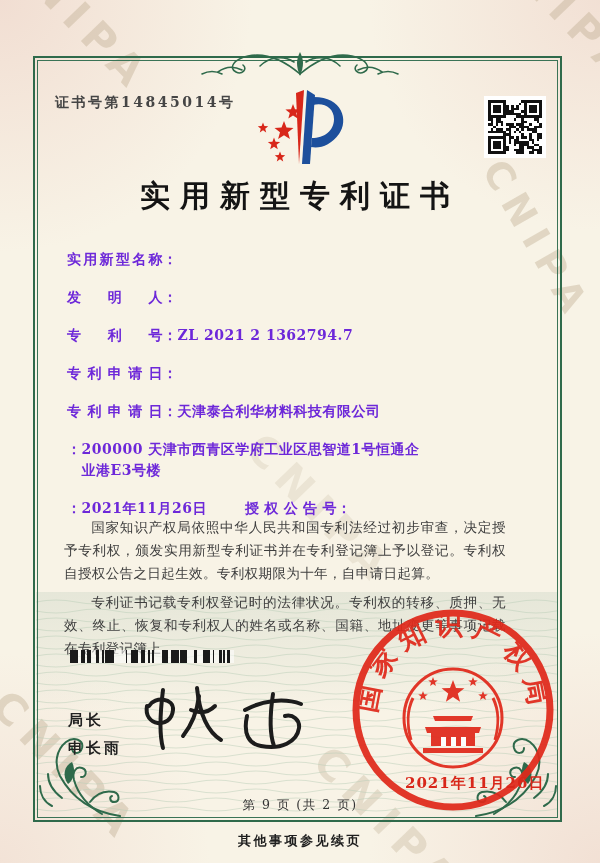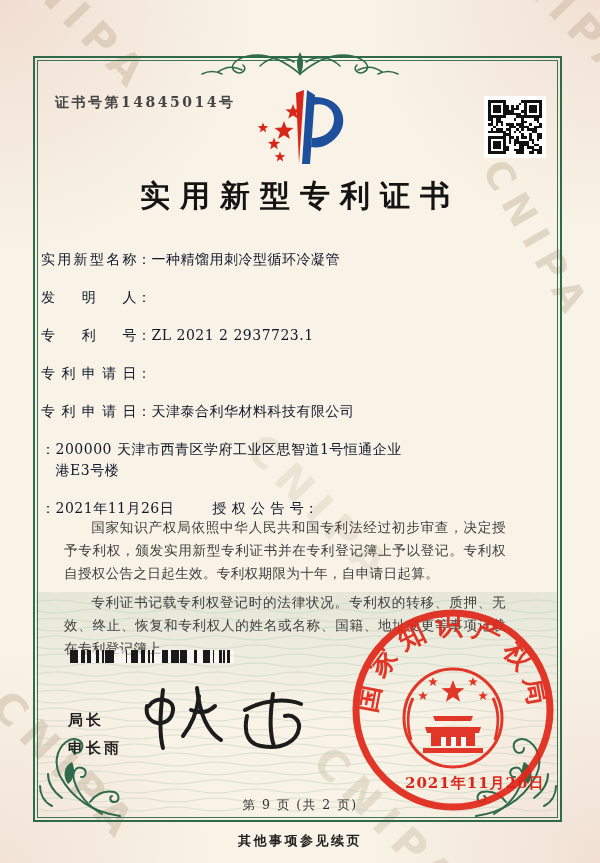--- a/index.html
+++ b/index.html
@@ -21,21 +21,21 @@
   
   .band{left:36px;top:592px;width:522px;height:120px;z-index:1;
     background:linear-gradient(rgba(188,203,186,.30), rgba(188,203,186,.12) 70%, rgba(188,203,186,0));}
   
   .frame{left:33px;top:56px;width:525px;height:762px;border:2.5px solid #2f6a4b;z-index:2;}
   .frame-inner{position:absolute;left:2px;top:2px;right:2px;bottom:2px;border:1px solid #3a7356;}
   
   .certno{left:55px;top:94px;font-size:14px;letter-spacing:2.5px;color:#454545;z-index:3;font-weight:700;}
   .title{left:0;top:176px;width:600px;text-align:center;font-size:30px;font-weight:bold;
          letter-spacing:10px;color:#141414;z-index:3;}
-  .fields{left:41px;top:249px;width:452px;z-index:3;font-size:14px;color:#0f172a;font-weight:400;}
+  .fields{left:67px;top:249px;width:452px;z-index:3;font-size:14px;color:#6d28d9;font-weight:700;}
   .frow{margin-bottom:17.5px;line-height:20.5px;display:flex;letter-spacing:.5px;}
   .flabel{display:inline-block;width:96px;text-align:justify;text-align-last:justify;flex:0 0 96px;}
   .fvalue{flex:1;}
   .addr-val{max-width:352px;}
   .grow2{display:flex;}
   .gpair{display:flex;}
   .gpair2{margin-left:38px;}
   .glabel{display:inline-block;width:92px;text-align:justify;text-align-last:justify;}
   .paras{left:57px;top:509px;width:456px;z-index:3;font-size:13.6px;line-height:22.8px;
          color:#3e3e3e;text-align:justify;font-weight:500;letter-spacing:.3px;}
@@ -588,30 +588,29 @@
       <i class="on"></i>
     </div>
 </div>
 
 <div class="abs title">实用新型专利证书</div>
 
 <div class="abs fields">
   <div class="frow">
     <span class="flabel">实用新型名称</span>
       <span>：</span>
-    <span class="fvalue">一种精馏用刺冷型循环冷凝管</span>
   </div>
   <div class="frow">
     <span class="flabel">发明人</span>
       <span>：</span>
   </div>
   <div class="frow">
     <span class="flabel">专利号</span>
       <span>：</span>
-    <span class="fvalue">ZL 2021 2 2937723.1</span>
+    <span class="fvalue">ZL 2021 2 1362794.7</span>
   </div>
   <div class="frow">
     <span class="flabel">专利申请日</span>
       <span>：</span>
   </div>
   <div class="frow">
     <span class="flabel">专利申请日</span>
       <span>：</span>
     <span class="fvalue">天津泰合利华材料科技有限公司</span>
   </div>

